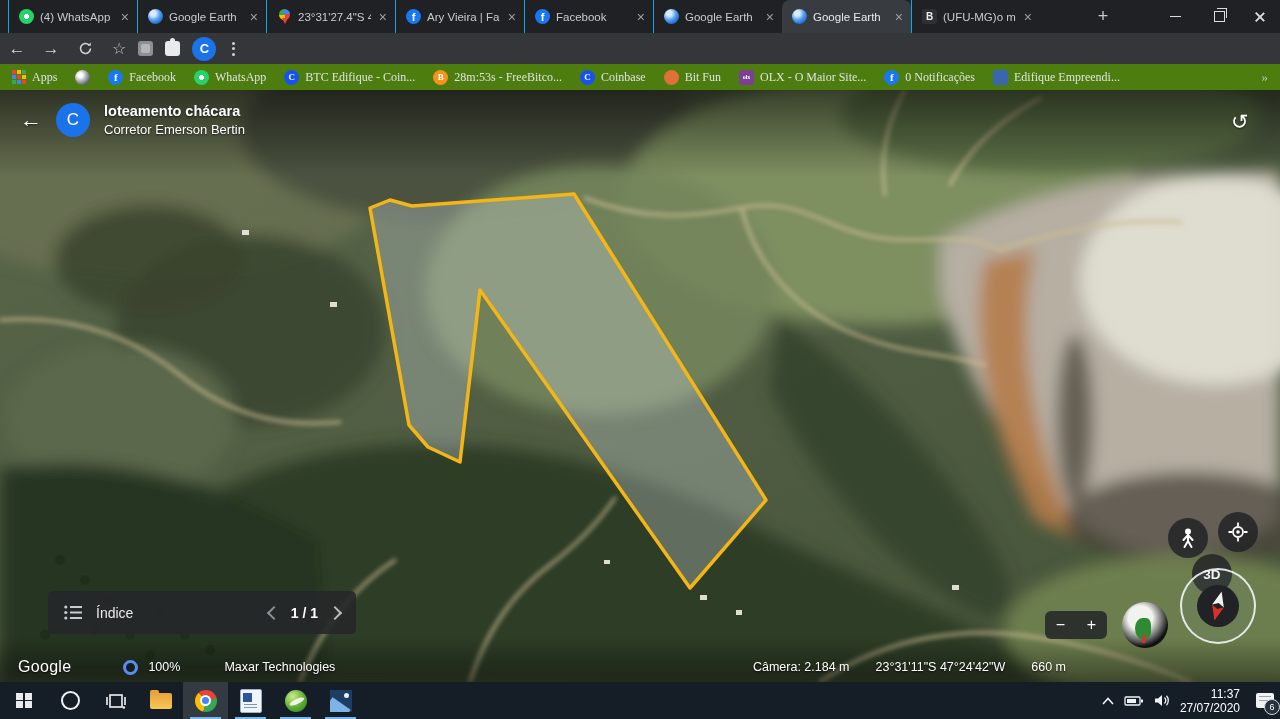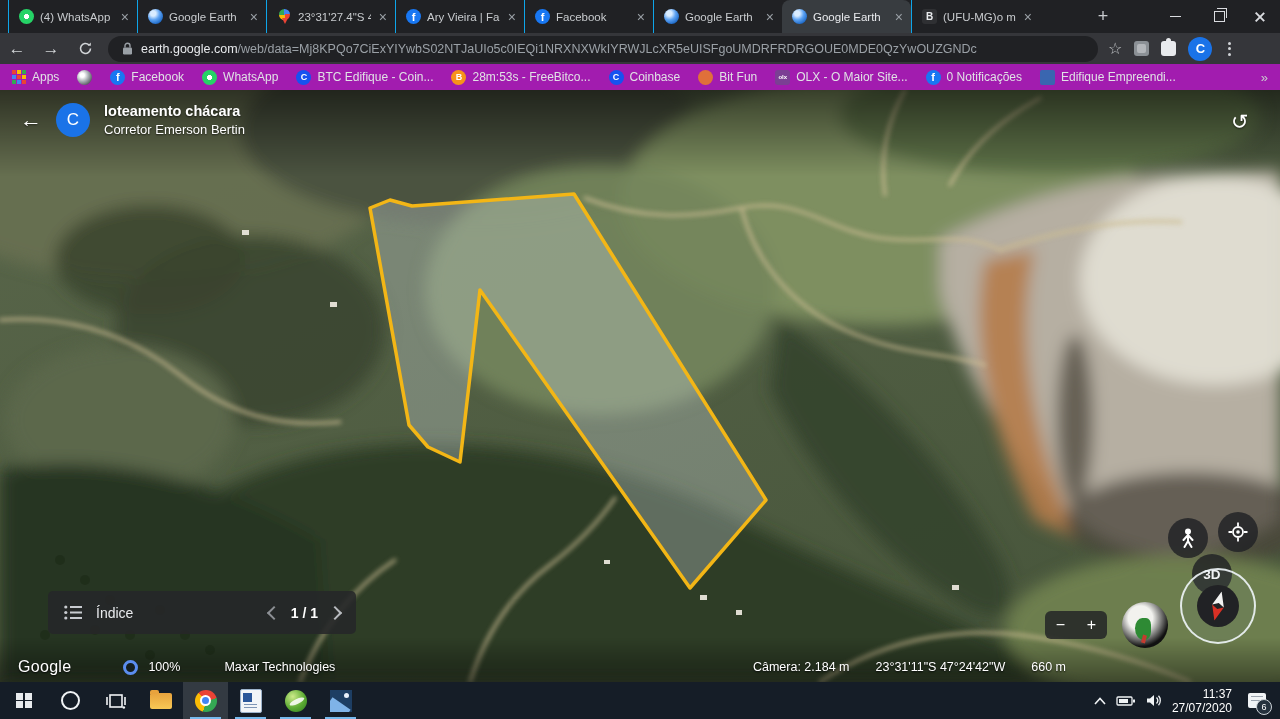--- a/index.html
+++ b/index.html
@@ -41,21 +41,21 @@
   .obicons{display:flex;align-items:center;gap:12px;margin-left:10px;}
   .star{color:#c0c3c6;font-size:16px;}
   .ext-generic{width:15px;height:15px;background:#9aa0a6;border-radius:3px;opacity:.85;position:relative;}
   .ext-generic::after{content:"";position:absolute;left:3px;top:3px;width:9px;height:9px;background:#c9cdd1;border-radius:2px;}
   .puzzle{width:15px;height:15px;background:#e8eaed;border-radius:3px;position:relative;}
   .puzzle::after{content:"";position:absolute;left:5px;top:-3px;width:5px;height:5px;border-radius:50%;background:#e8eaed;}
   .avatar-sm{width:24px;height:24px;border-radius:50%;background:#1a73e8;color:#fff;display:flex;align-items:center;justify-content:center;font-size:13px;font-weight:bold;}
   .kebab{display:flex;flex-direction:column;gap:2.5px;padding:0 4px;}
   .kebab i{width:3px;height:3px;border-radius:50%;background:#d2d5d8;display:block;}
   
-  .bookmarks{position:absolute;top:64px;left:0;width:1280px;height:26px;background:#a21caf;display:flex;align-items:center;gap:18px;padding:0 12px;box-sizing:border-box;font-size:12px;color:#e0e2e5;}
+  .bookmarks{position:absolute;top:64px;left:0;width:1280px;height:26px;background:#4d7c0f;display:flex;align-items:center;gap:18px;padding:0 12px;box-sizing:border-box;font-size:12px;color:#e0e2e5;font-family:Liberation Serif, serif;}
   .bmitem{display:flex;align-items:center;gap:6px;white-space:nowrap;}
   .bmfav{width:15px;height:15px;border-radius:50%;flex:none;display:flex;align-items:center;justify-content:center;color:#fff;font-weight:bold;font-size:9px;}
   .bm-globe{background:radial-gradient(circle at 35% 35%,#fff 0 15%,#a8adb3 45%,#41454a 85%);}
   .bm-fb{background:#1877f2;font-size:11px;} .bm-fb::after{content:"f";}
   .bm-wa{background:radial-gradient(circle at 50% 50%,#fff 0 22%,#25d366 26%);}
   .bm-cb{background:#1652f0;} .bm-cb::after{content:"C";}
   .bm-btc{background:#f7931a;} .bm-btc::after{content:"B";}
   .bm-bitfun{background:#e0703a;}
   .bm-olx{background:#7b3f94;border-radius:3px;font-size:6px;} .bm-olx::after{content:"olx";}
   .bm-edi{background:#3a66b0;border-radius:2px;}
@@ -109,21 +109,21 @@
   .chromeicon i{width:11px;height:11px;border-radius:50%;background:#fff;display:flex;align-items:center;justify-content:center;}
   .chromeicon i::after{content:"";width:7px;height:7px;border-radius:50%;background:#4285f4;display:block;}
   .wordicon{width:20px;height:22px;background:#f2f5f8;border-radius:2px;position:relative;border:1px solid #9db3cc;}
   .wordicon::before{content:"";position:absolute;left:2px;top:3px;width:9px;height:9px;background:#2b579a;}
   .wordicon::after{content:"";position:absolute;left:3px;top:14px;width:13px;height:6px;background:repeating-linear-gradient(#7e95b5 0 1px,transparent 1px 3px);}
   .earthpro{width:22px;height:22px;border-radius:50%;background:radial-gradient(circle at 35% 30%,#cdeb8a,#5cab33 55%,#2e7d1f);position:relative;overflow:hidden;}
   .earthpro::after{content:"";position:absolute;left:4px;top:9px;width:16px;height:5px;background:#fff;border-radius:50%;transform:rotate(-25deg);opacity:.85;}
   .photosicon{width:22px;height:22px;background:#1d3e63;position:relative;overflow:hidden;}
   .photosicon::before{content:"";position:absolute;left:-4px;bottom:-6px;width:22px;height:16px;background:#7fb3e8;transform:rotate(35deg);}
   .photosicon::after{content:"";position:absolute;right:3px;top:3px;width:5px;height:5px;border-radius:50%;background:#e8f0fa;}
-  .tray{margin-left:auto;display:flex;align-items:center;gap:10px;padding-right:8px;color:#fff;}
+  .tray{margin-left:auto;display:flex;align-items:center;gap:10px;color:#fff;}
   .trayglyph{display:flex;align-items:center;justify-content:center;}
   .clock{text-align:right;font-size:12px;line-height:14px;}
   .notif{position:relative;width:30px;height:30px;display:flex;align-items:center;justify-content:center;}
   .notifbox{width:18px;height:15px;background:#f0f3f5;border-radius:2px;position:relative;}
   .notifbox::after{content:"";position:absolute;left:3px;top:3px;right:3px;height:8px;background:repeating-linear-gradient(#9aa3ad 0 1.5px,transparent 1.5px 4px);}
   .badge{position:absolute;right:0;bottom:1px;width:14px;height:14px;border-radius:50%;background:#25313d;border:1px solid #cfd5da;color:#fff;font-size:9px;display:flex;align-items:center;justify-content:center;}
 </style>
 </head>
 <body>
 
@@ -187,27 +187,20 @@
 
   <div class="toolbar">
     <span class="navbtn">←</span>
     <span class="navbtn fwd">→</span>
     <span class="navbtn">
       <svg width="15" height="15" viewBox="0 0 15 15">
           <path d="M12.5 7.5a5 5 0 1 1-1.6-3.7" fill="none" stroke="#d2d5d8" stroke-width="1.6"></path>
           <path d="M12.8 1.5v3.2H9.6z" fill="#d2d5d8"></path>
         </svg>
     </span>
-    <div class="omnibox">
-      <svg width="11" height="13" viewBox="0 0 11 13">
-          <rect x="1" y="5.5" width="9" height="7" rx="1.2" fill="#9aa0a6"></rect>
-          <path d="M3 5.5V3.8a2.5 2.5 0 0 1 5 0v1.7" fill="none" stroke="#9aa0a6" stroke-width="1.4"></path>
-        </svg>
-      <span class="urltxt"><span class="host">earth.google.com</span><span class="path">/web/data=Mj8KPQo7CiExYIYwbS02NTJaUIo5c0IEQi1NRXNXWkIYRWJLcXR5eUISFgoUMDRFRDRGOUE0MDE0QzYwOUZGNDc</span></span>
-    </div>
     <div class="obicons">
       <span class="star">☆</span>
       <span class="ext-generic"></span>
       <span class="puzzle"></span>
       <span class="avatar-sm">C</span>
       <span class="kebab">
           <i></i>
           <i></i>
           <i></i>
         </span>

